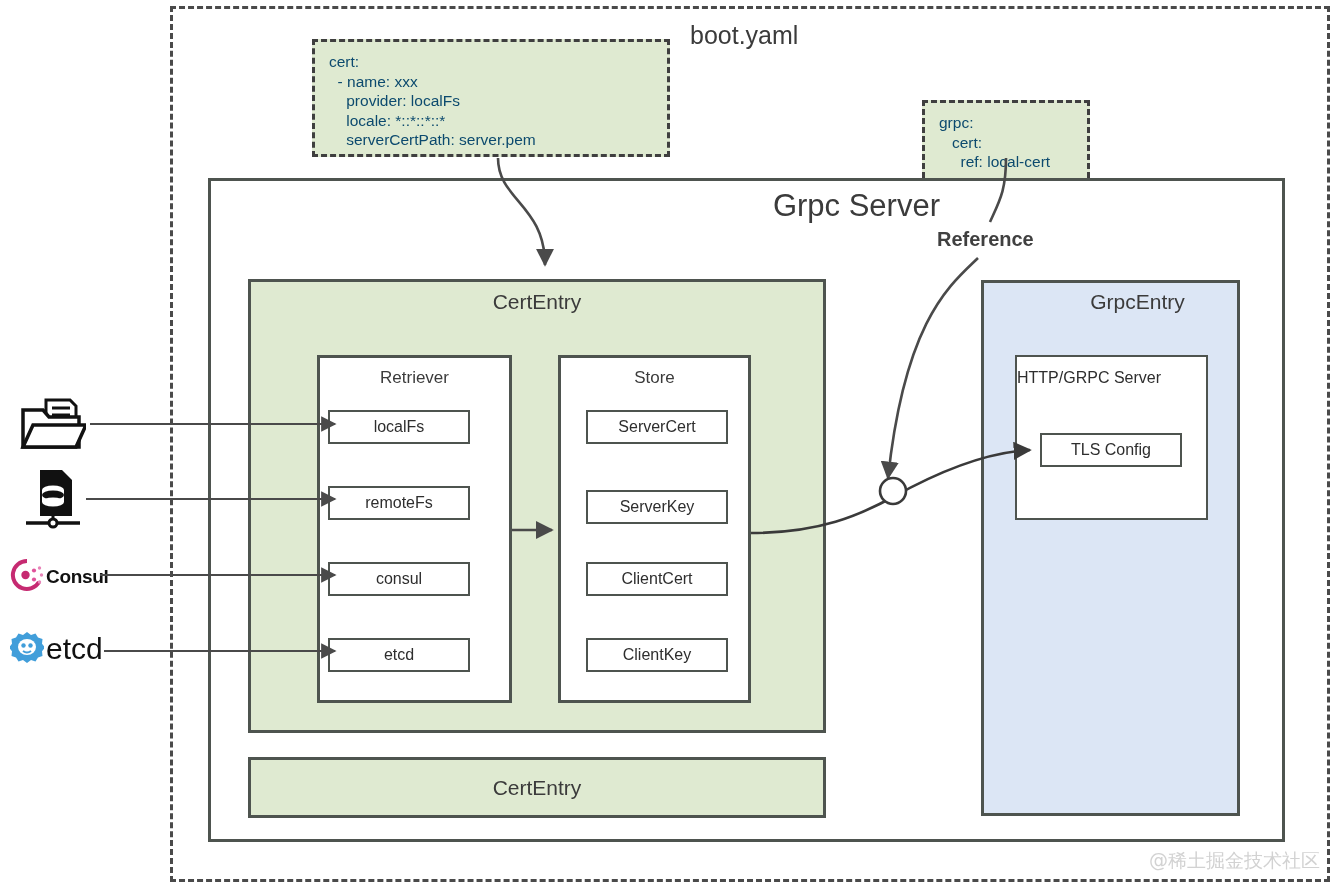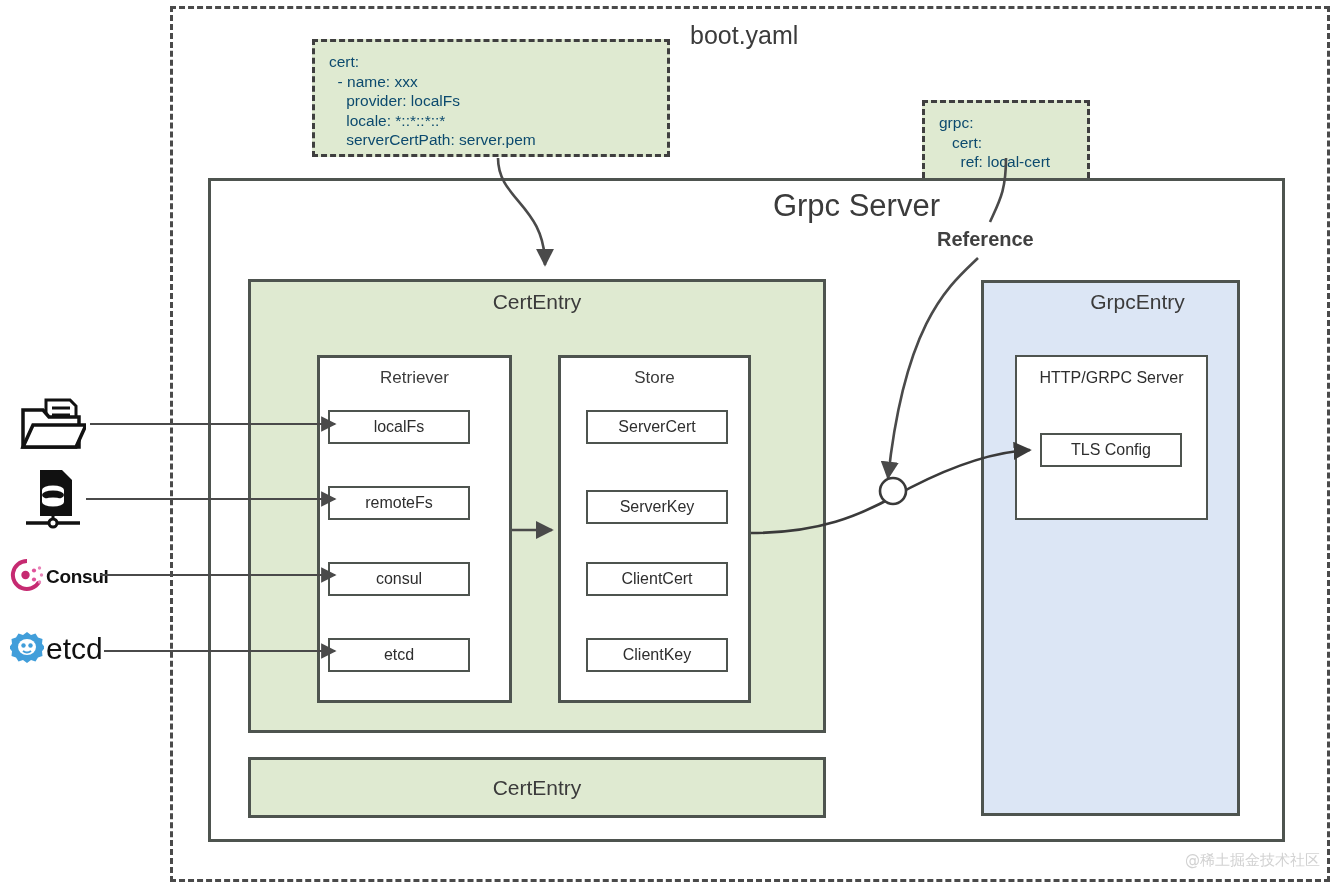--- a/index.html
+++ b/index.html
@@ -113,21 +113,21 @@
     left: 981px; top: 287px; width: 313px; height: 30px;
     font-size: 21px; text-align: center; color: #3b3b3b; line-height: 30px;
   }
   #httpgrpc-panel {
     left: 1015px; top: 355px; width: 193px; height: 165px;
     border: 2px solid #4e544f;
     background: #ffffff;
   }
   #httpgrpc-title {
     position: absolute; left: 0; right: 0; top: 12px;
-    font-size: 16px; text-align: center; color: #2e2e2e;
+    font-size: 16px; color: #2e2e2e;
   }
   #tls-config-box {
     left: 1040px; top: 433px; width: 142px; height: 34px;
   }
 
   
   #reference-label {
     left: 937px; top: 224px; width: 170px; height: 30px;
     font-size: 20px; font-weight: bold; color: #404040;
     line-height: 30px; white-space: nowrap;
@@ -143,21 +143,21 @@
     font-size: 19px; font-weight: bold; color: #111111;
     letter-spacing: -0.3px; margin-left: 2px;
   }
   .etcd-text {
     font-size: 30px; color: #111111; margin-left: 2px; line-height: 30px;
   }
 
   
   #watermark {
     left: 1140px; top: 846px; width: 180px; height: 28px;
-    font-size: 15px; color: #d2d2d2; text-align: right;
+    font-size: 19px; color: #d2d2d2; text-align: right;
     line-height: 28px; white-space: nowrap;
     font-family: "DejaVu Sans", sans-serif;
   }
 
   #overlay-svg {
     position: absolute; left: 0; top: 0;
     width: 1338px; height: 891px;
     pointer-events: none;
   }
 </style>

